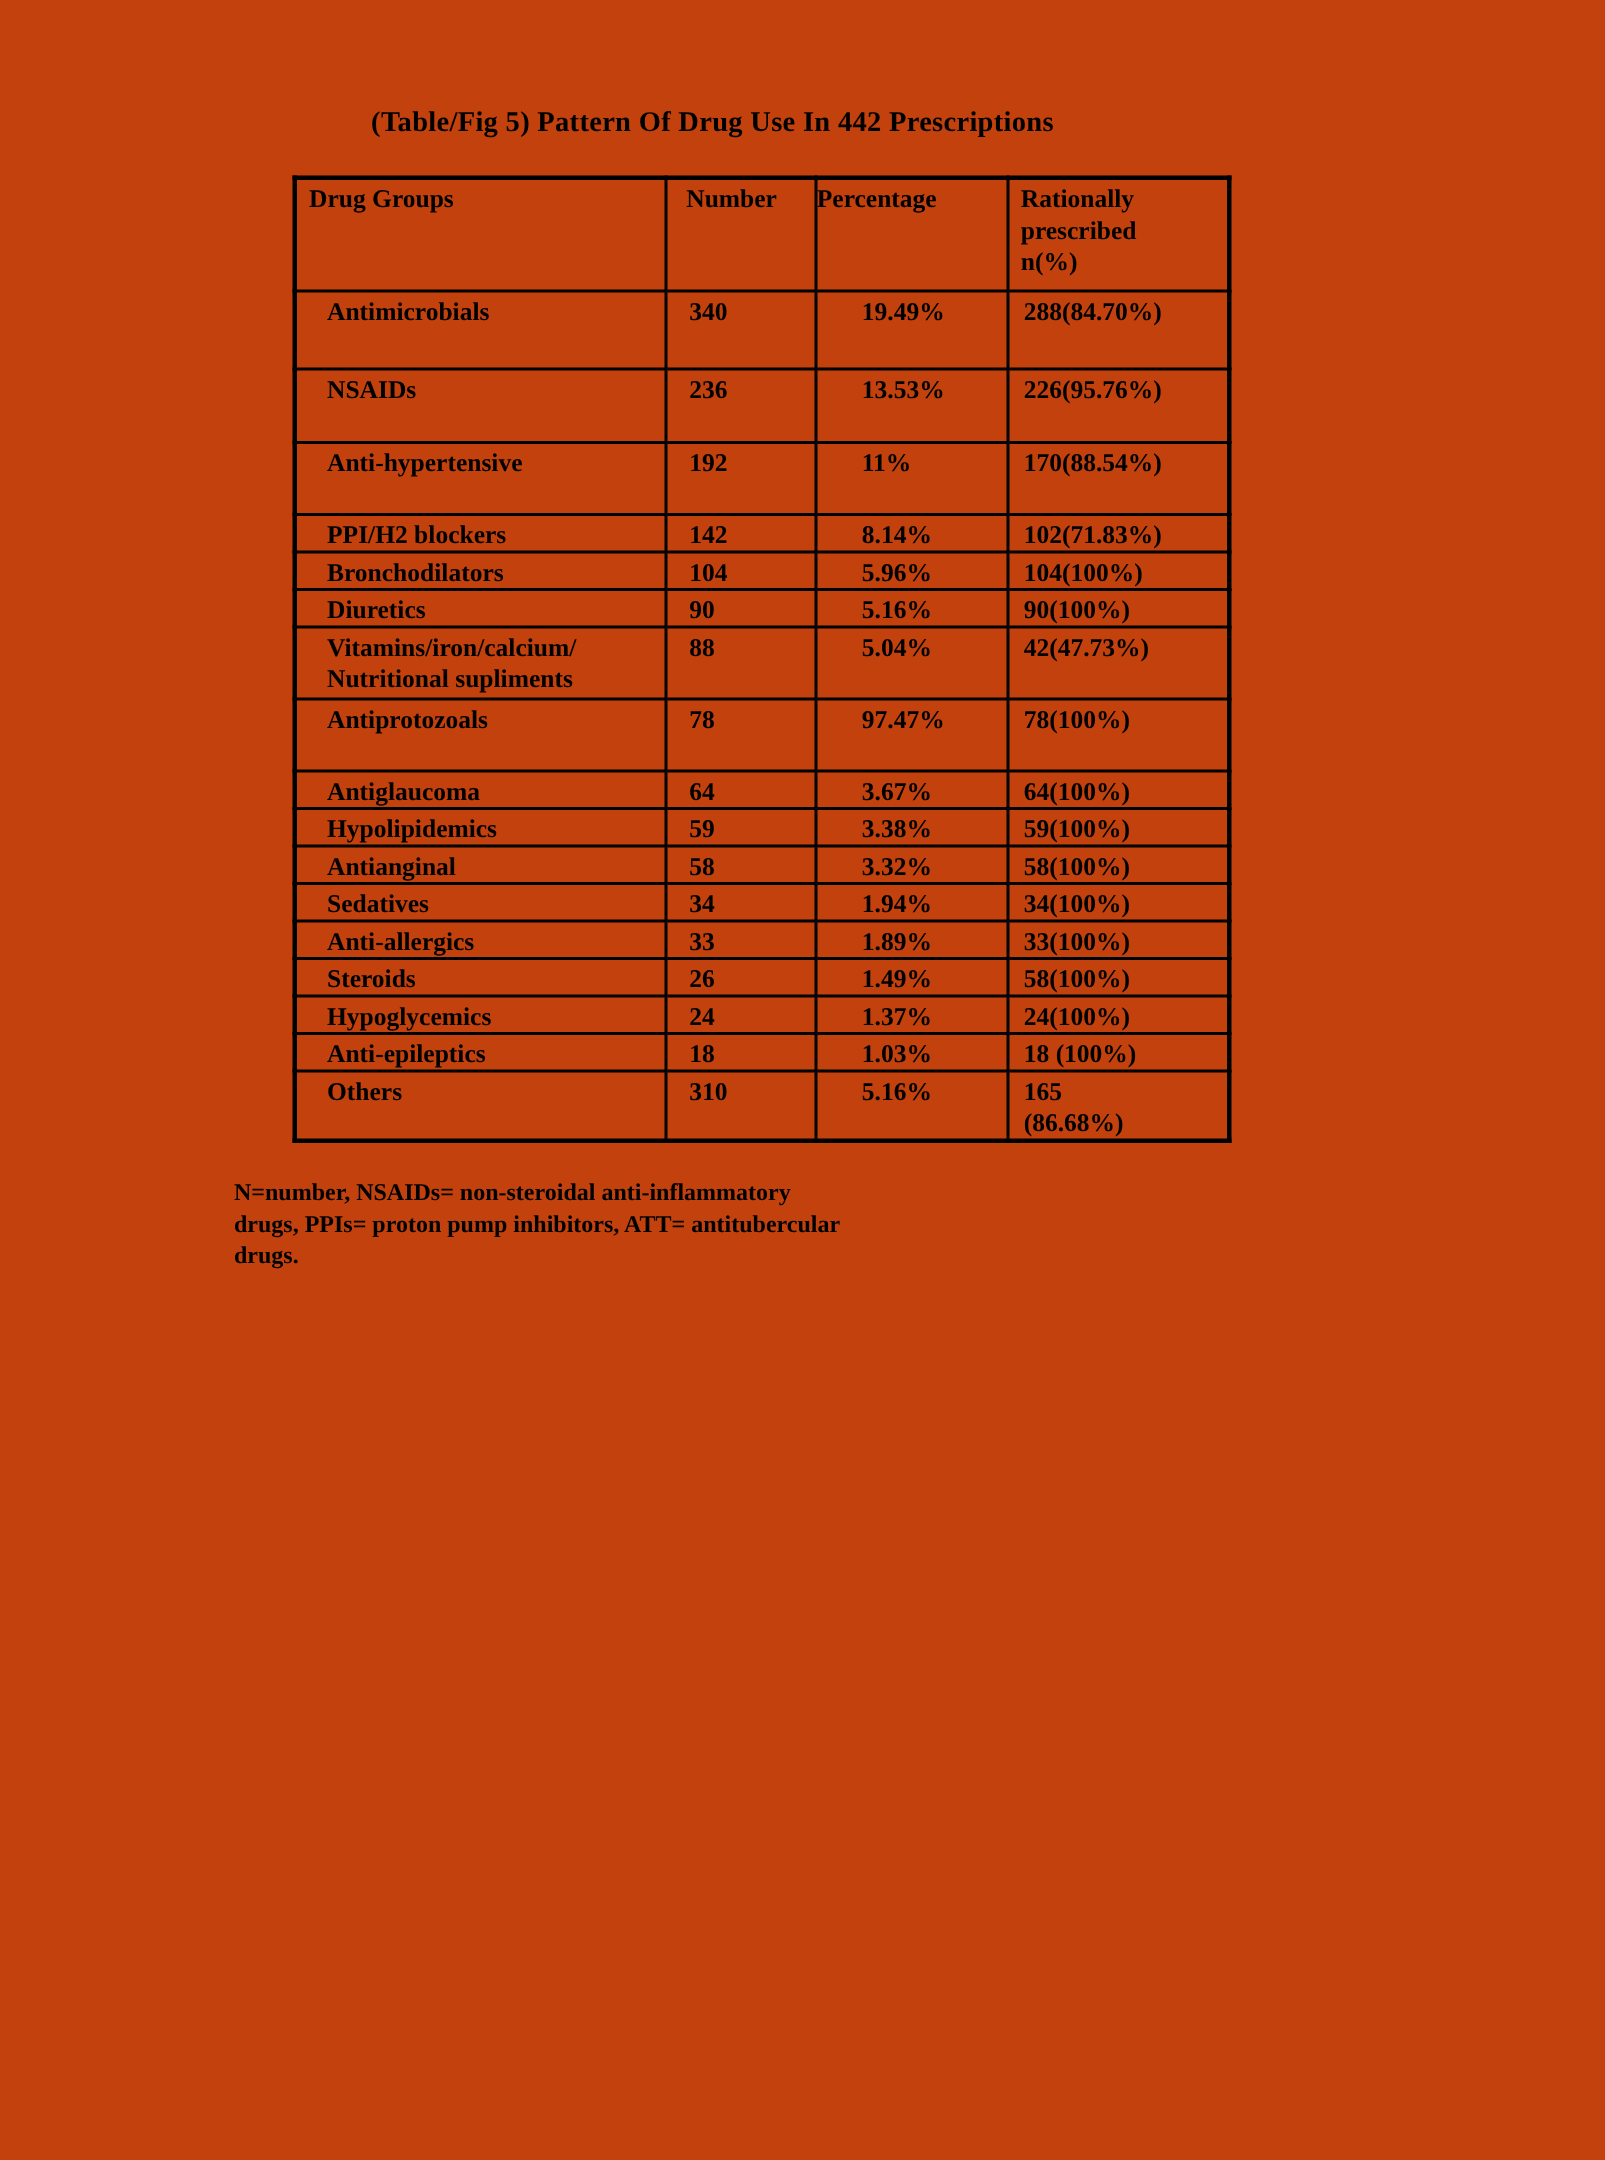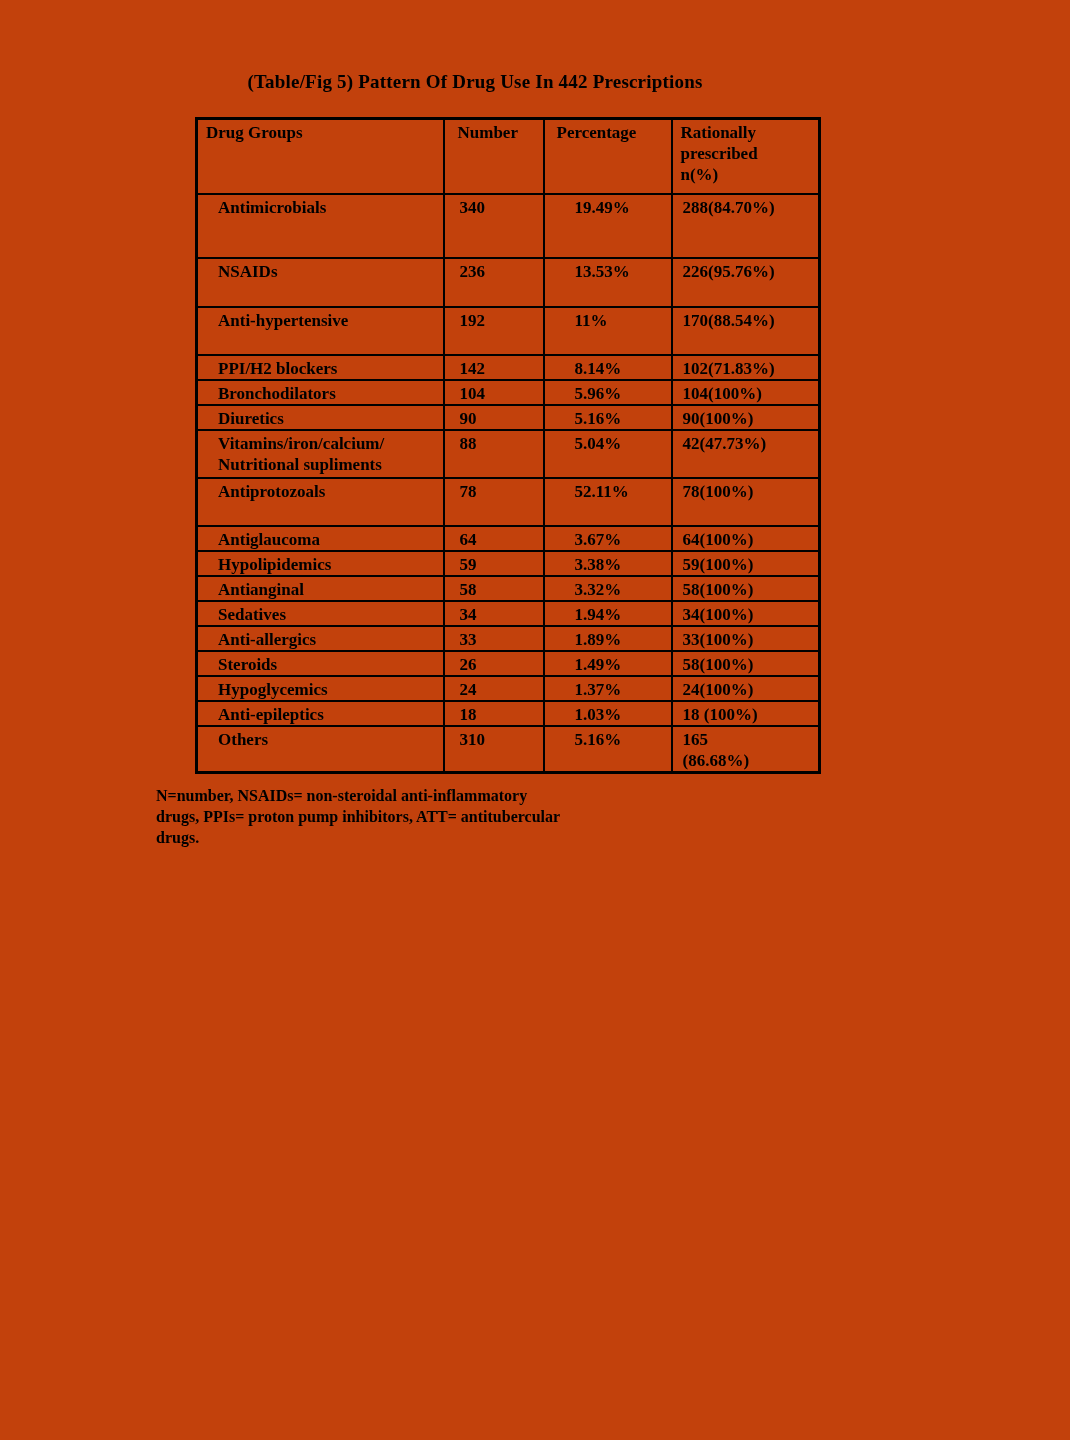--- a/index.html
+++ b/index.html
@@ -42,21 +42,21 @@
     font-size: 17px;
     line-height: 21px;
     white-space: pre-line;
     text-align: left;
     padding: 2px 2px 0 0;
     overflow: hidden;
   }
   .drug-table thead tr { height: 75px; }
   th.col-0 { padding-left: 8px; }
   th.col-1 { padding-left: 13px; }
-  th.col-2 { padding-left: 12px; border-radius: 26px; }
+  th.col-2 { padding-left: 0; }
   th.col-3 { padding-left: 8px; }
   td.col-0 { padding-left: 20px; }
   td.col-1 { padding-left: 15px; }
   td.col-2 { padding-left: 30px; }
   td.col-3 { padding-left: 10px; }
   .footnote {
     position: absolute;
     left: 156px;
     top: 785px;
     width: 500px;
@@ -86,21 +86,21 @@
       <tr>
         <th class="col-0">Drug Groups</th>
         <th class="col-1">Number</th>
         <th class="col-2">Percentage</th>
         <th class="col-3">Rationally
 prescribed
 n(%)</th>
       </tr>
     </thead>
     <tbody id="table-body">
-        <tr style="height: 64px;">
+        <tr style="height: 52px;">
           <td class="col-0">Antimicrobials</td>
           <td class="col-1">340</td>
           <td class="col-2">19.49%</td>
           <td class="col-3">288(84.70%)</td>
         </tr>
         <tr style="height: 49px;">
           <td class="col-0">NSAIDs</td>
           <td class="col-1">236</td>
           <td class="col-2">13.53%</td>
           <td class="col-3">226(95.76%)</td>
@@ -132,21 +132,21 @@
         <tr style="height: 48px;">
           <td class="col-0">Vitamins/iron/calcium/
 Nutritional supliments</td>
           <td class="col-1">88</td>
           <td class="col-2">5.04%</td>
           <td class="col-3">42(47.73%)</td>
         </tr>
         <tr style="height: 48px;">
           <td class="col-0">Antiprotozoals</td>
           <td class="col-1">78</td>
-          <td class="col-2">52.11%</td>
+          <td class="col-2">97.47%</td>
           <td class="col-3">78(100%)</td>
         </tr>
         <tr style="height: 24px;">
           <td class="col-0">Antiglaucoma</td>
           <td class="col-1">64</td>
           <td class="col-2">3.67%</td>
           <td class="col-3">64(100%)</td>
         </tr>
         <tr style="height: 24px;">
           <td class="col-0">Hypolipidemics</td>

